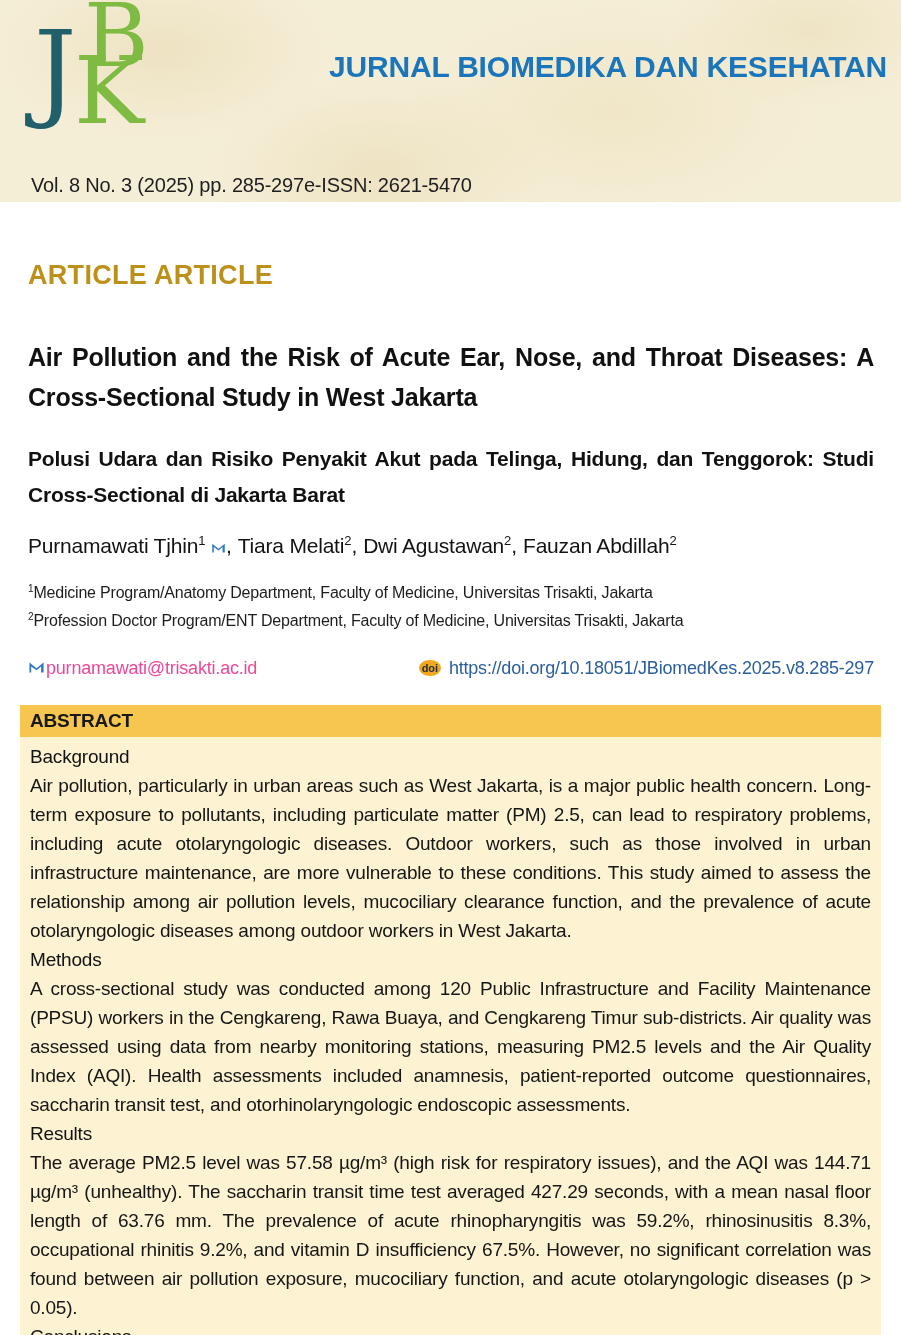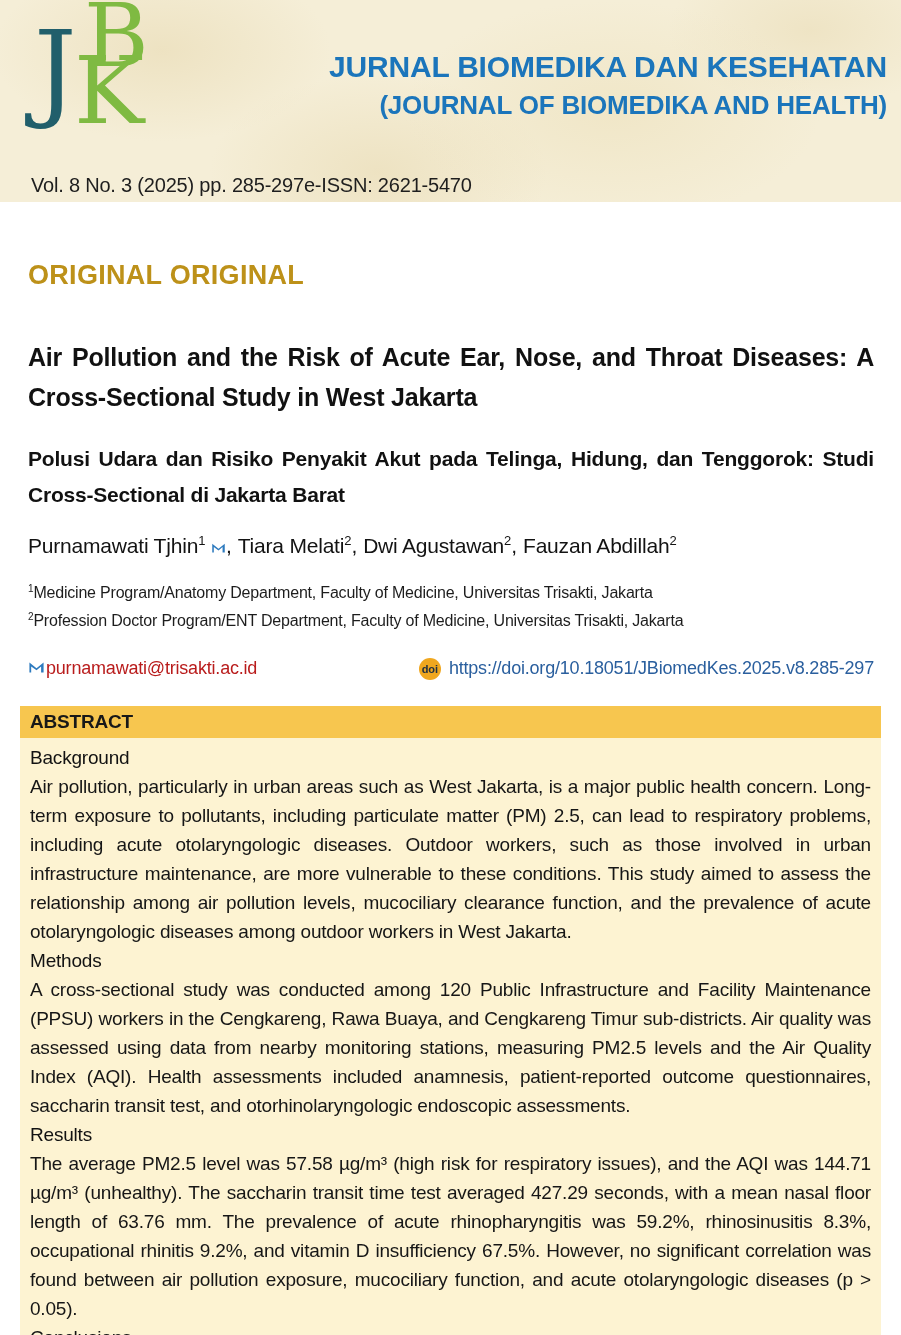--- a/index.html
+++ b/index.html
@@ -66,25 +66,25 @@
   }
   .authors{margin-top:20px;font-size:21px;color:#131313;}
   .authors sup{font-size:13px;letter-spacing:0;}
   .authors .sep{letter-spacing:0;}
   .affiliations{margin-top:18px;font-size:16px;line-height:24px;color:#1d1d1d;}
   .affiliations sup{font-size:10px;}
   .contact{
     margin-top:24px;display:flex;justify-content:space-between;
     align-items:center;font-size:18px;
   }
-  .email{display:inline-flex;align-items:center;gap:1px;color:#b91c1c;text-decoration:none;}
+  .email{display:inline-flex;align-items:center;gap:1px;color:#ec4899;text-decoration:none;}
   .doi-group{display:inline-flex;align-items:center;gap:8px;text-decoration:none;}
   .doi-badge{
     display:inline-flex;align-items:center;justify-content:center;
-    width:22px;height:22px;border-radius:50%;
+    width:22px;height:16px;border-radius:50%;
     background:var(--doi-badge);color:#21303f;
     font-size:11px;font-weight:bold;letter-spacing:0;
   }
   .doi-url{color:var(--link-blue);}
   .env-icon{display:inline-block;vertical-align:-1px;}
   
   .abstract{margin:26px 0 0 20px;width:861px;}
   .abs-bar{
     background:var(--abstract-bar);height:32px;line-height:32px;
     padding-left:10px;font-weight:bold;font-size:19px;color:#181818;
@@ -99,30 +99,29 @@
 <div class="page">
 
   <header class="masthead">
     <div class="logo">
       <span class="lb">B</span>
       <span class="lj">J</span>
       <span class="lk">K</span>
     </div>
     <div class="mast-title">
       <div class="l1">JURNAL BIOMEDIKA DAN KESEHATAN</div>
-      <div class="l2">(JOURNAL OF BIOMEDIKA AND HEALTH)</div>
     </div>
     <div class="mast-meta">
       <span>Vol. 8  No. 3 (2025) pp. 285-297</span>
       <span>e-ISSN: 2621-5470</span>
     </div>
   </header>
 
   <main class="main">
-    <div class="article-type">ORIGINAL ORIGINAL</div>
+    <div class="article-type">ARTICLE ARTICLE</div>
     <h1 class="title-en" style="font-family:inherit;margin-bottom:0;">Air Pollution and the Risk of Acute Ear, Nose, and Throat Diseases: A Cross-Sectional Study in West Jakarta</h1>
     <h2 class="title-id" style="font-family:inherit;margin-bottom:0;">Polusi Udara dan Risiko Penyakit Akut pada Telinga, Hidung, dan Tenggorok: Studi Cross-Sectional di Jakarta Barat</h2>
 
     <div class="authors"><span>Purnamawati Tjhin<sup>1</sup></span> <span class="env-icon"><svg width="15" height="12" viewBox="0 0 24 18">
             <path d="M2 16 V2 l10 8 L22 2 v14 h-3.5 V7.5 L12 13 4.5 7.5 V16 z" fill="#2e7bbf"></path>
           </svg></span><span class="sep">, </span><span>Tiara Melati<sup>2</sup></span><span class="sep">, </span><span>Dwi Agustawan<sup>2</sup></span><span class="sep">, </span><span>Fauzan Abdillah<sup>2</sup></span></div>
 
     <div class="affiliations">
         <div><sup>1</sup>Medicine Program/Anatomy Department, Faculty of Medicine, Universitas Trisakti, Jakarta</div>
         <div><sup>2</sup>Profession Doctor Program/ENT Department, Faculty of Medicine, Universitas Trisakti, Jakarta</div>

